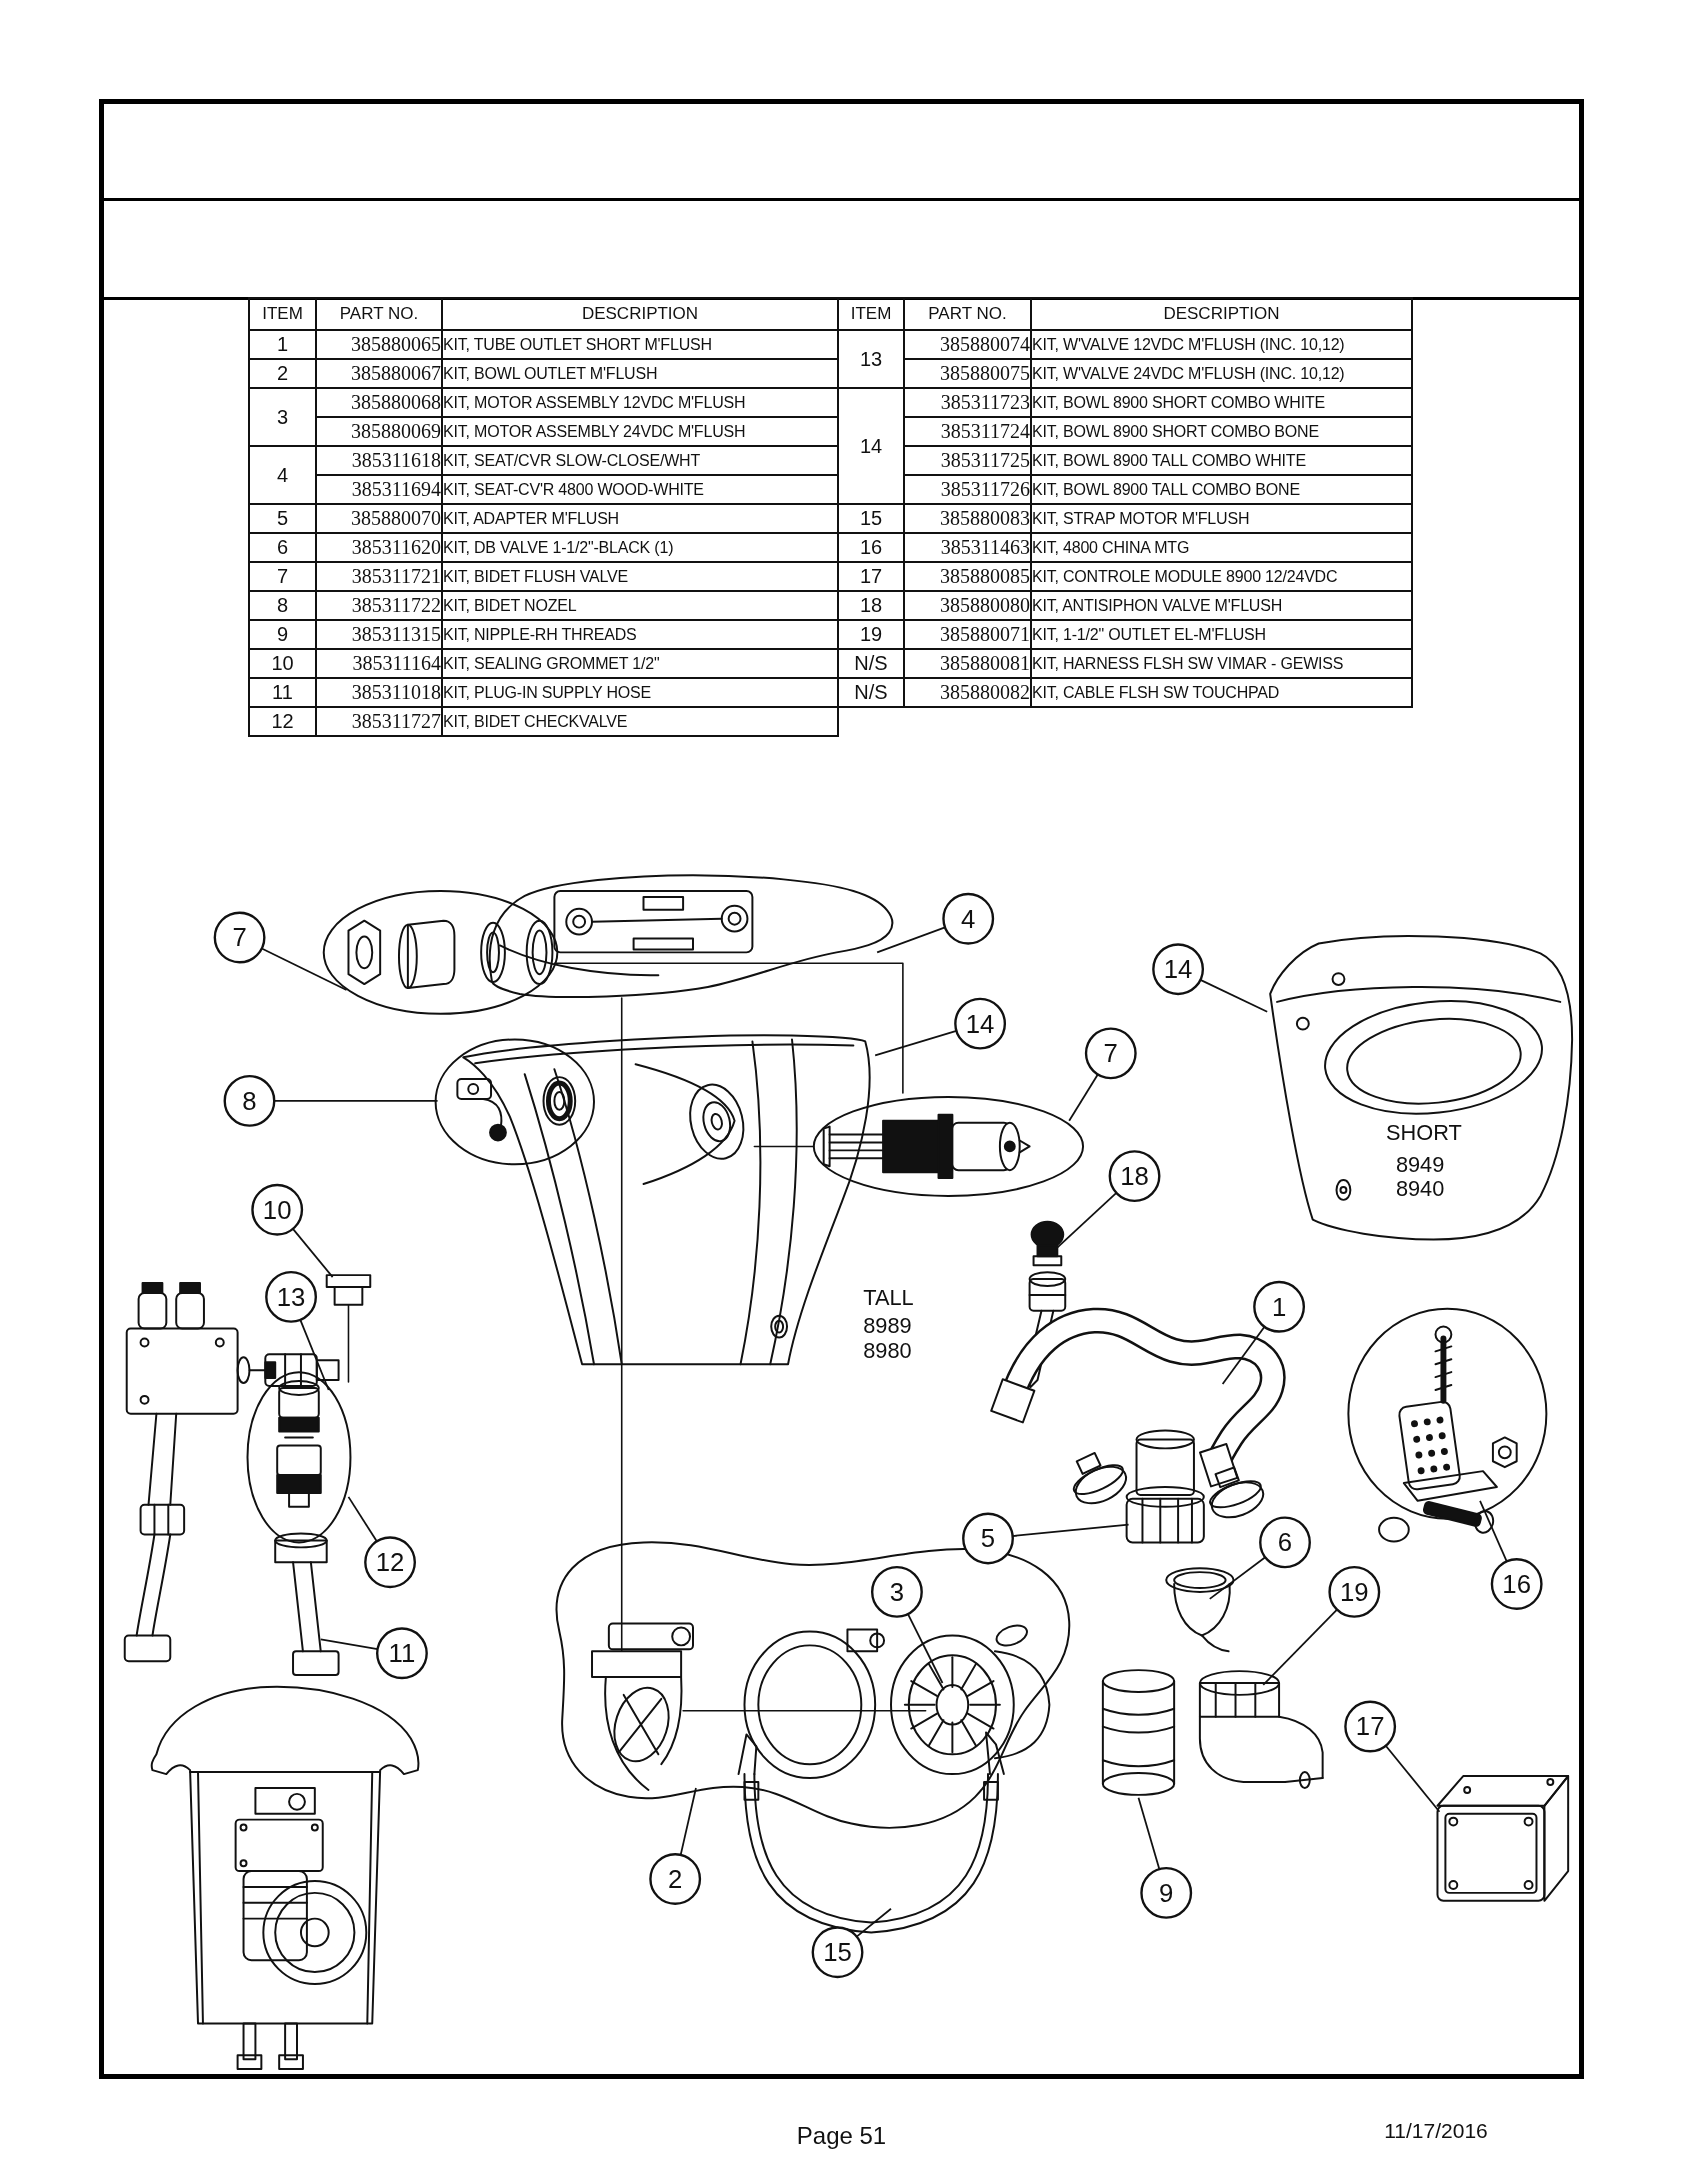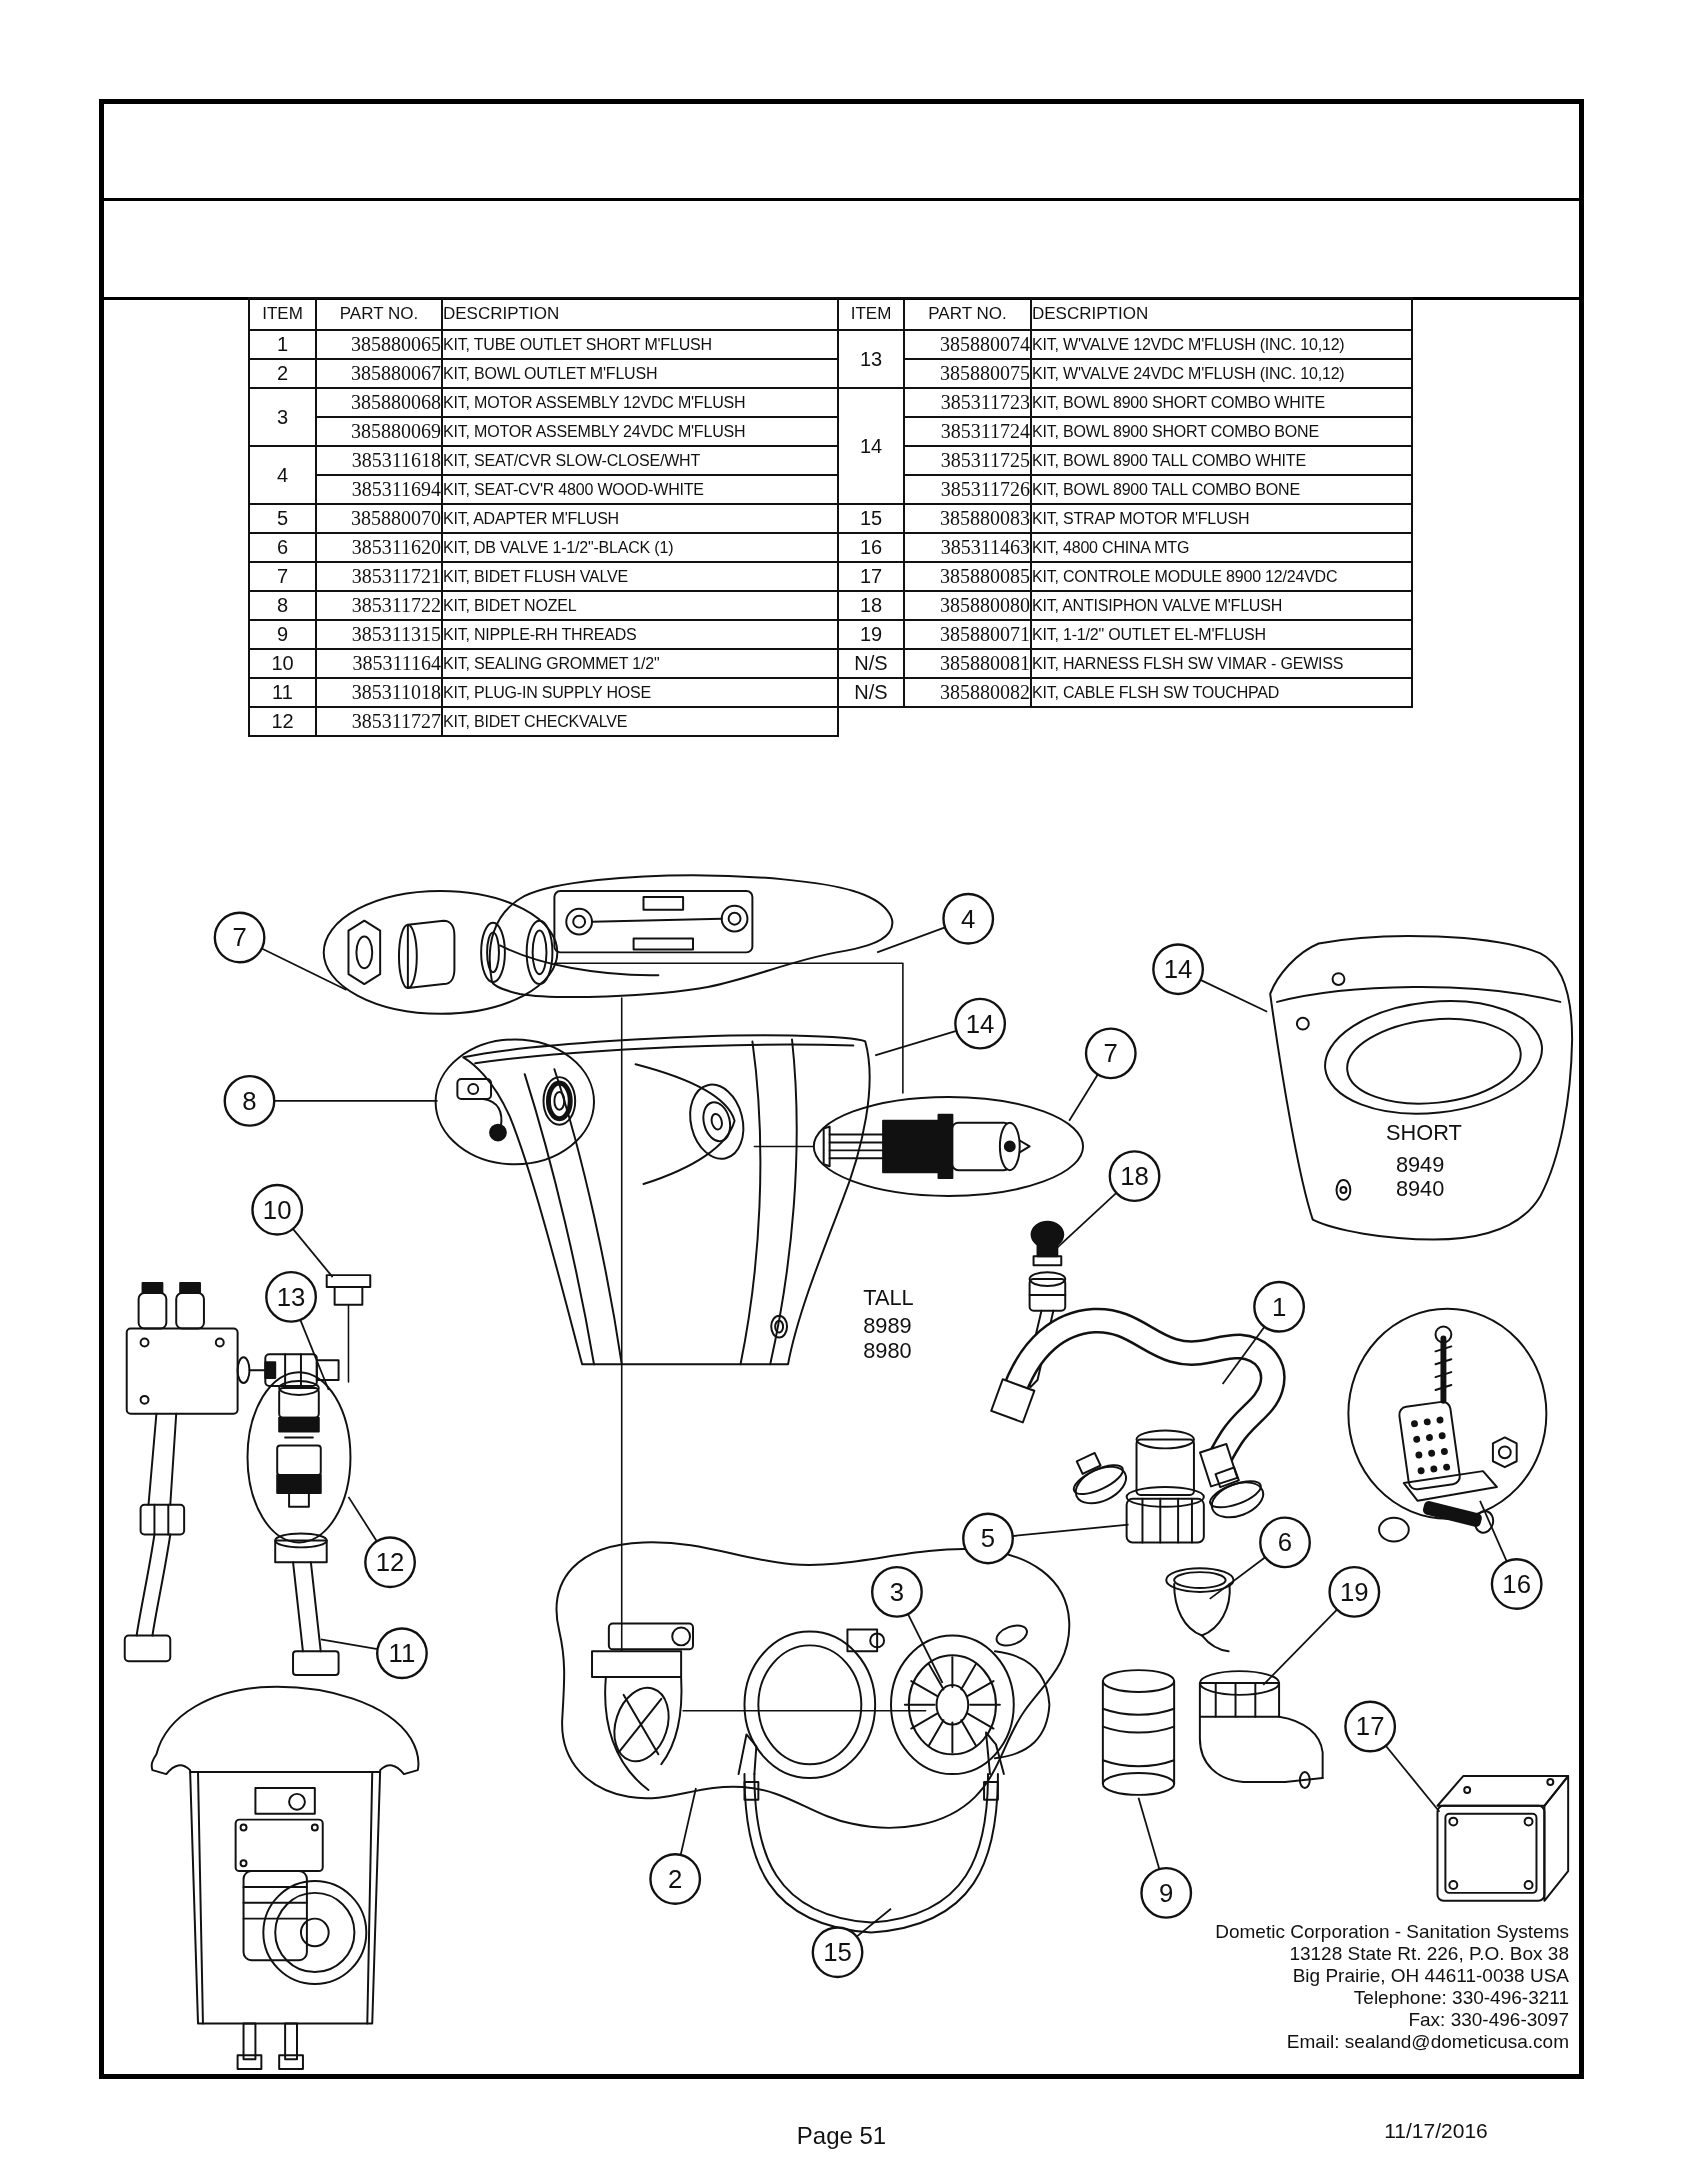--- a/index.html
+++ b/index.html
@@ -12,21 +12,21 @@
             font-size:20px;line-height:27px;white-space:pre;}
   #title{position:absolute;left:158px;top:230px;font-size:43px;letter-spacing:1px;
          white-space:pre;}
   table.parts{position:absolute;border-collapse:collapse;table-layout:fixed;z-index:3;background:transparent;}
   #left-table{left:248px;top:297px;}
   #right-table{left:837px;top:297px;}
   table.parts th,table.parts td{border:2px solid #111;padding:0 0 0 0;overflow:hidden;}
   table.parts th{height:30px;font-weight:normal;font-size:17px;}
   table.parts td{height:27px;}
   th.h-item,th.h-pn{text-align:center;}
-  th.h-desc{text-align:left;padding-left:6px;border-radius:13px;}
+  th.h-desc{text-align:center;padding-left:6px;border-radius:13px;}
   td.item{font-size:20px;text-align:center;vertical-align:middle;}
   td.pn{font-size:20px;text-align:right;font-family:Liberation Serif, serif;}
   td.desc{font-size:16px;text-align:left;padding-left:6px;letter-spacing:-0.2px;}
   #diagram{position:absolute;left:0;top:0;z-index:1;pointer-events:none;}
   .diag-label{font-family:"Liberation Sans",sans-serif;font-size:22px;fill:#111;}
   #address{position:absolute;left:990px;top:1921px;width:579px;text-align:right;
            font-size:19px;line-height:22px;}
   #footer-page{position:absolute;left:693px;top:2122px;width:297px;text-align:center;font-size:24px;}
   #footer-date{position:absolute;left:1327px;top:2119px;width:218px;text-align:center;font-size:21px;}
 </style>
@@ -620,25 +620,17 @@
           <text x="1178" y="1921" text-anchor="middle" font-size="26" fill="#111" font-family="&quot;Liberation Sans&quot;, sans-serif">9</text>
         </g>
         <g>
           <line x1="865.3808746379323" y1="1956.208176220944" x2="900" y2="1928" stroke="#111" stroke-width="1.8"></line>
           <circle cx="846" cy="1972" r="25" fill="#fff" stroke="#111" stroke-width="2.4"></circle>
           <text x="846" y="1981" text-anchor="middle" font-size="26" fill="#111" font-family="&quot;Liberation Sans&quot;, sans-serif">15</text>
         </g>
       </g>
   </svg>
 
-  <div id="address">
-      <div>Dometic Corporation - Sanitation Systems</div>
-      <div>13128 State Rt. 226, P.O. Box 38</div>
-      <div>Big Prairie, OH 44611-0038 USA</div>
-      <div>Telephone: 330-496-3211</div>
-      <div>Fax: 330-496-3097</div>
-      <div>Email: sealand@dometicusa.com</div>
-    </div>
 
   <div id="footer-page">Page 51</div>
   <div id="footer-date">11/17/2016</div>
 </div>
 
 
 </body></html>

